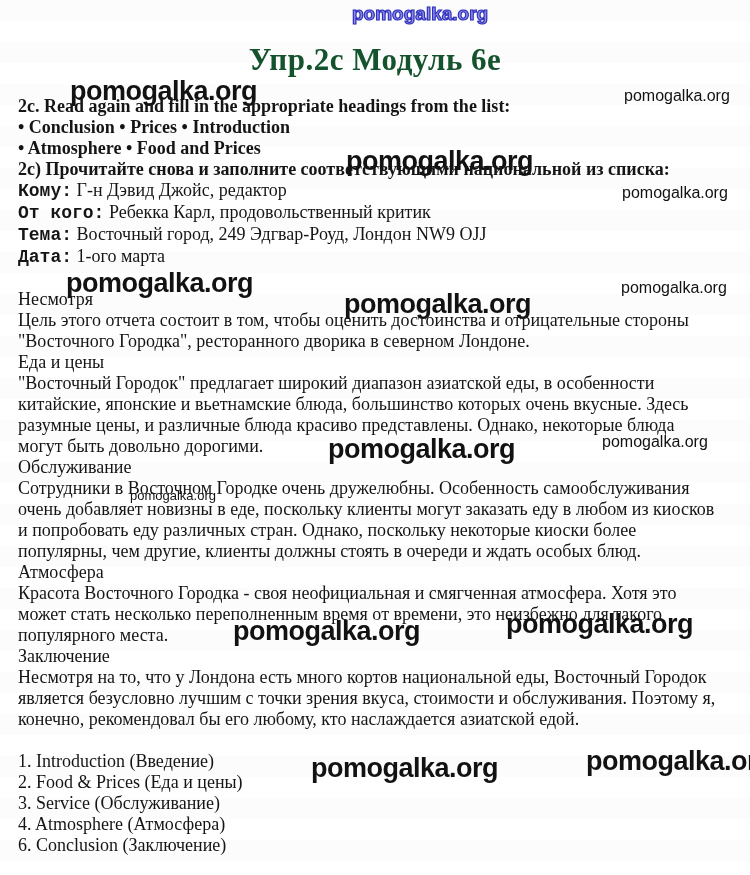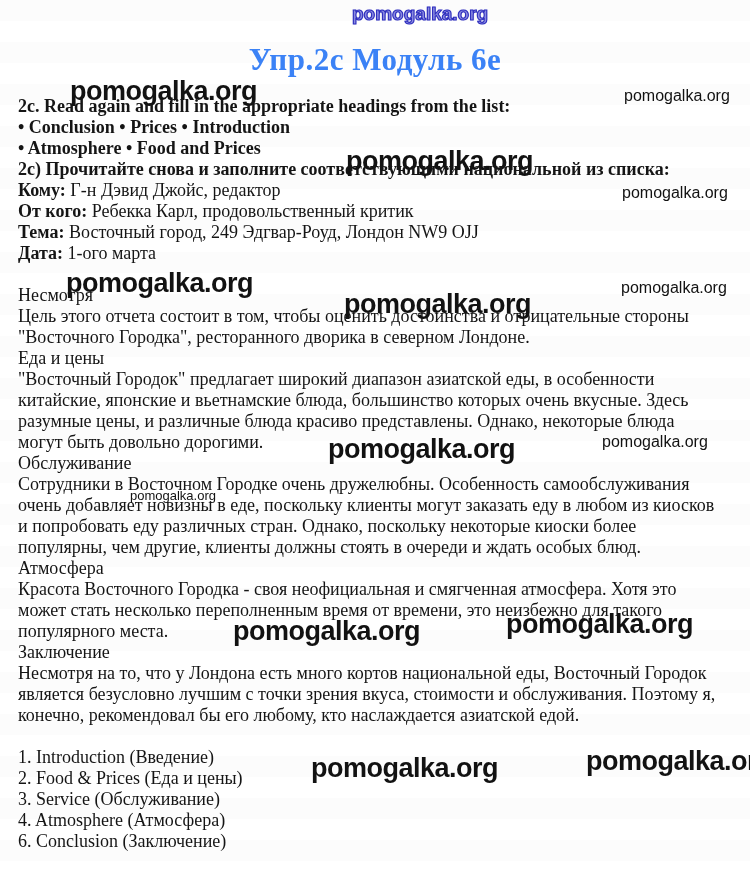--- a/index.html
+++ b/index.html
@@ -17,28 +17,28 @@
     background:repeating-linear-gradient(
       to bottom,
       rgba(0,0,0,0.012) 0px, rgba(0,0,0,0.012) 21px,
       rgba(255,255,255,0) 21px, rgba(255,255,255,0) 42px);
   }
   .title{
     position:absolute;top:42px;left:0;width:750px;
     text-align:center;
     font-size:31px;font-weight:bold;
     letter-spacing:0.5px;
-    color:#3b82f6;
+    color:#14532d;
   }
   .flow{
     position:absolute;left:18px;top:96px;width:714px;
     font-size:18px;line-height:21px;
   }
   .bold-line{font-weight:bold;}
-  .hdr-label{font-weight:bold;}
+  .hdr-label{font-weight:bold;font-family:Liberation Mono, monospace;}
   .par{white-space:pre-line;}
   .spacer{height:21px;}
   .wm{
     position:absolute;
     font-family:"Liberation Sans","DejaVu Sans",sans-serif;
     color:#121212;
     white-space:nowrap;
     pointer-events:none;
     margin-left:36px;
   }

